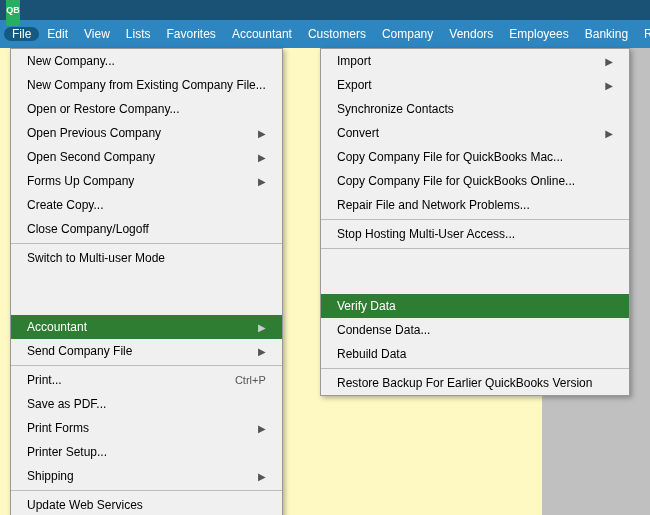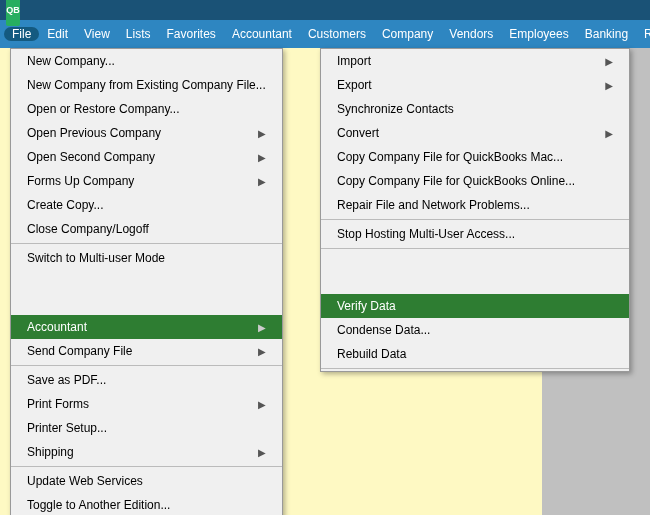--- a/index.html
+++ b/index.html
@@ -183,20 +183,24 @@
       <div class="menu-item highlighted">
         <span>Accountant</span>
         <span class="arrow">▶</span>
       </div>
       <div class="menu-item">
         <span>Send Company File</span>
         <span class="arrow">▶</span>
       </div>
       <div class="menu-separator"></div>
       <div class="menu-item">
+        <span>Print...</span>
+        <span class="shortcut">Ctrl+P</span>
+      </div>
+      <div class="menu-item">
         <span>Save as PDF...</span>
         <span></span>
       </div>
       <div class="menu-item">
         <span>Print Forms</span>
         <span class="arrow">▶</span>
       </div>
       <div class="menu-item">
         <span>Printer Setup...</span>
         <span></span>
@@ -257,14 +261,18 @@
       </div>
       <div class="menu-item">
         <span>Condense Data...</span>
         <span></span>
       </div>
       <div class="menu-item">
         <span>Rebuild Data</span>
         <span></span>
       </div>
       <div class="menu-separator"></div>
+      <div class="menu-item">
+        <span>Restore Backup For Earlier QuickBooks Version</span>
+        <span></span>
+      </div>
     </div>
 </div>
 
 </body></html>

